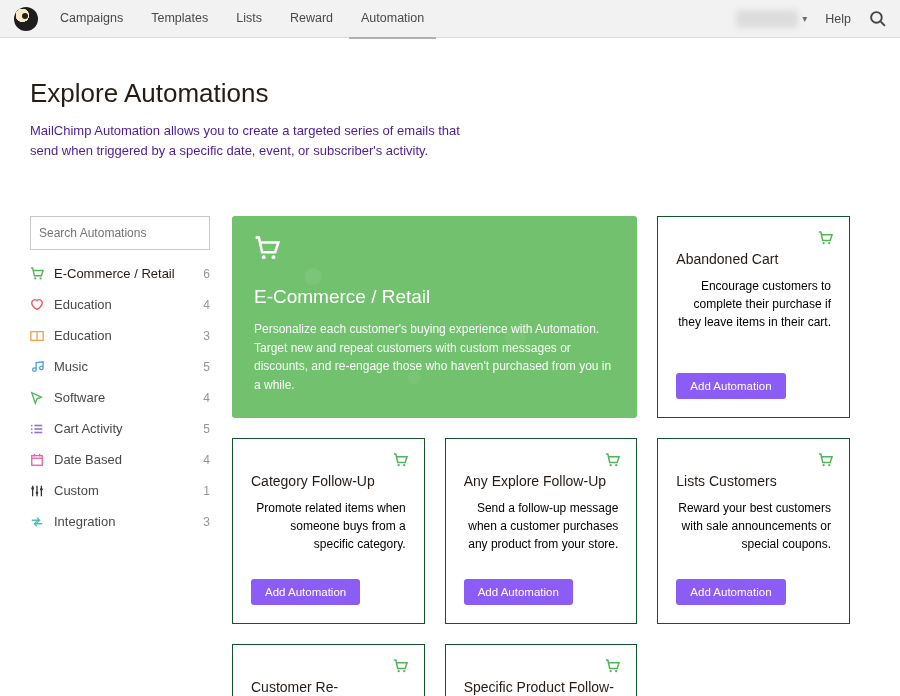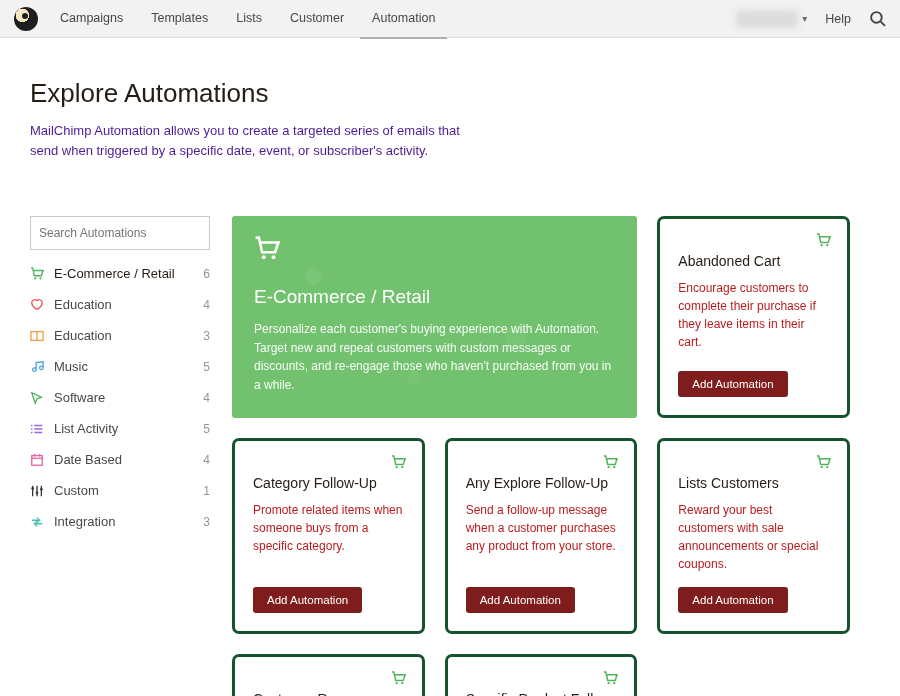--- a/index.html
+++ b/index.html
@@ -34,25 +34,25 @@
 
 .main { flex:1; }
 .cards { display:grid; grid-template-columns:repeat(3,1fr); gap:20px; }
 
 .hero { grid-column:1/3; background:#72c16e; border-radius:3px; padding:20px 22px 24px; color:#fff; position:relative; overflow:hidden; min-height:186px; }
 .hero:before{content:"";position:absolute;inset:0;background-image:radial-gradient(circle at 20% 30%,rgba(255,255,255,.06) 8px,transparent 9px),radial-gradient(circle at 70% 60%,rgba(255,255,255,.05) 10px,transparent 11px),radial-gradient(circle at 45% 80%,rgba(255,255,255,.05) 6px,transparent 7px);}
 .hero svg { width:26px; height:26px; margin-bottom:24px; position:relative; }
 .hero h2 { font-size:19px; font-weight:400; margin-bottom:12px; position:relative; }
 .hero p { font-size:12px; line-height:1.55; position:relative; opacity:.95; }
 
-.card { border:3px solid #14532d; border-radius:7px; padding:16px 18px 18px; min-height:186px; display:flex; flex-direction:column; position:relative; }
+.card { border:1px solid #14532d; border-radius:0; padding:16px 18px 18px; min-height:186px; display:flex; flex-direction:column; position:relative; }
 .card-ic { position:absolute; top:14px; right:16px; width:15px; height:15px; }
 .card h3 { font-size:14px; font-weight:500; margin-bottom:10px; margin-top:18px; color:#241c15; }
-.card p { font-size:12px; color:#b91c1c; line-height:1.5; flex:1; }
-.btn { margin-top:14px; align-self:flex-start; background:#7f1d1d; color:#fff; border:none; border-radius:3px; padding:7px 14px; font-size:11.5px; cursor:pointer; }
+.card p { font-size:12px; color:#000000; line-height:1.5; flex:1;text-align:right; }
+.btn { margin-top:14px; align-self:flex-start; background:#8b5cf6; color:#fff; border:none; border-radius:3px; padding:7px 14px; font-size:11.5px; cursor:pointer; }
 
 .row2 { margin-top:20px; overflow:hidden; max-height:100px; }
 
 svg{display:block;}
 </style>
 </head>
 <body>
 
 <svg width="0" height="0" style="position:absolute">
 <defs>
@@ -105,21 +105,21 @@
       </g>
 </defs>
 </svg>
 
 <div class="hdr">
   <div class="logo"></div>
   <nav class="nav">
     <a>Campaigns</a>
     <a>Templates</a>
     <a>Lists</a>
-    <a>Customer</a>
+    <a>Reward</a>
     <a class="active">Automation</a>
   </nav>
   <div class="spacer"></div>
   <div class="acct"></div>
   <span class="caret">▾</span>
   <span class="help">Help</span>
   <svg class="search-icon" viewBox="0 0 16 16" style="color:#444">
       <use href="#i-search"></use>
     </svg>
 </div>
@@ -164,21 +164,21 @@
             <svg class="cat-ic" viewBox="0 0 16 16" style="color:#52b45a">
               <use href="#i-cursor"></use>
             </svg>
   <span class="cat-lbl">Software</span>
   <span class="cat-ct">4</span>
           </li>
           <li class="cat">
             <svg class="cat-ic" viewBox="0 0 16 16" style="color:#9b6dd7">
               <use href="#i-list"></use>
             </svg>
-  <span class="cat-lbl">List Activity</span>
+  <span class="cat-lbl">Cart Activity</span>
   <span class="cat-ct">5</span>
           </li>
           <li class="cat">
             <svg class="cat-ic" viewBox="0 0 16 16" style="color:#e85fa4">
               <use href="#i-calendar"></use>
             </svg>
   <span class="cat-lbl">Date Based</span>
   <span class="cat-ct">4</span>
           </li>
           <li class="cat">

